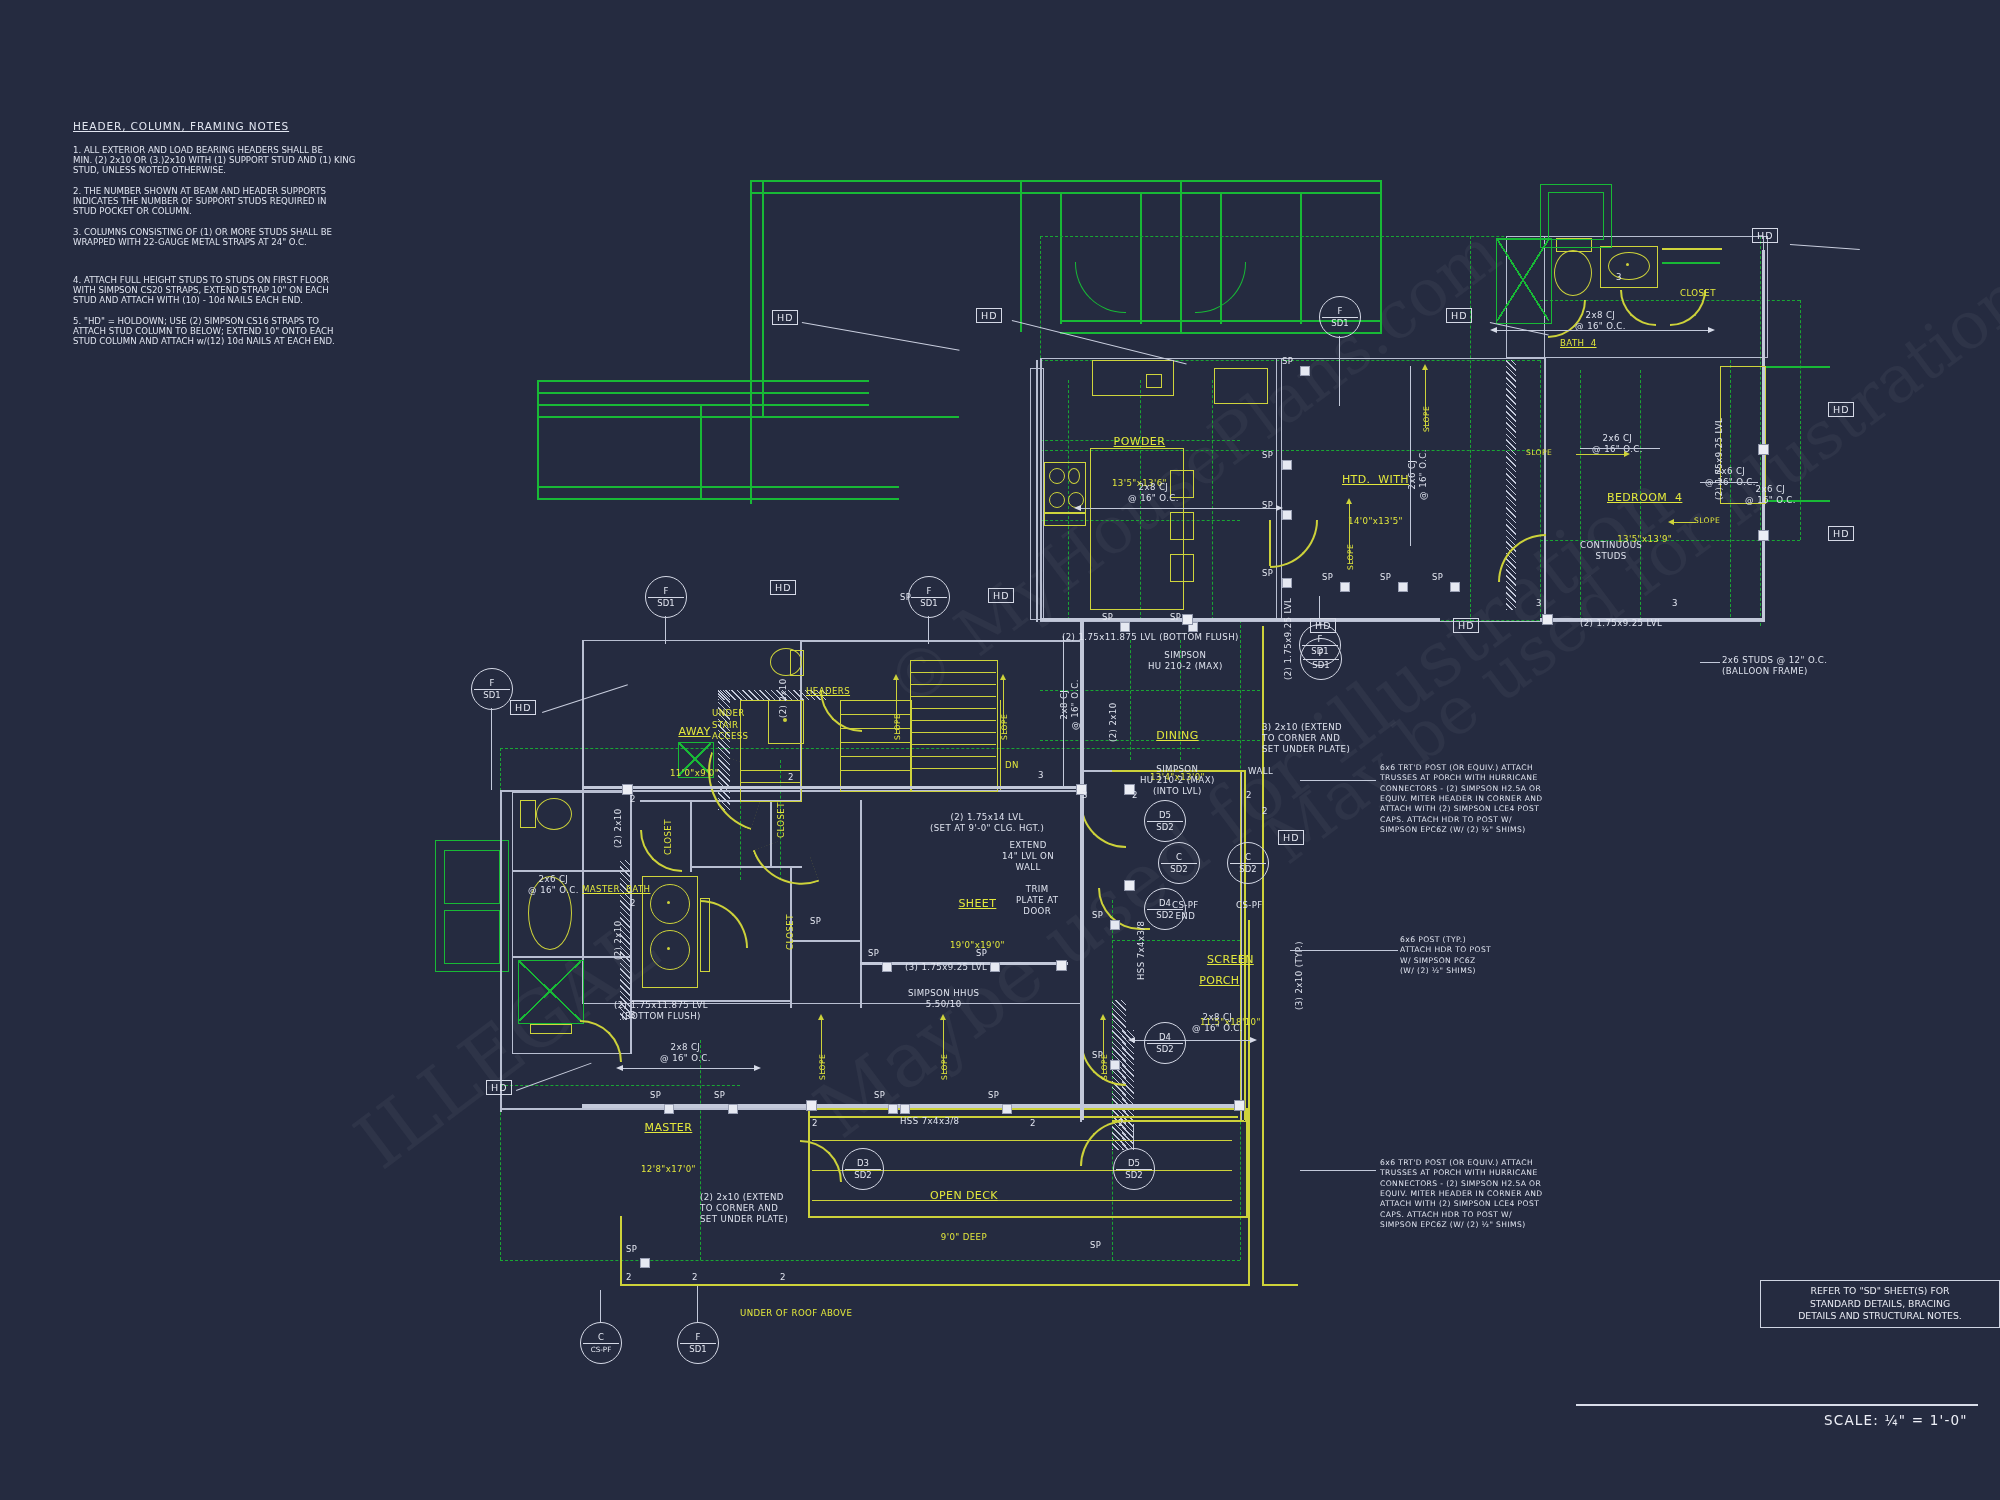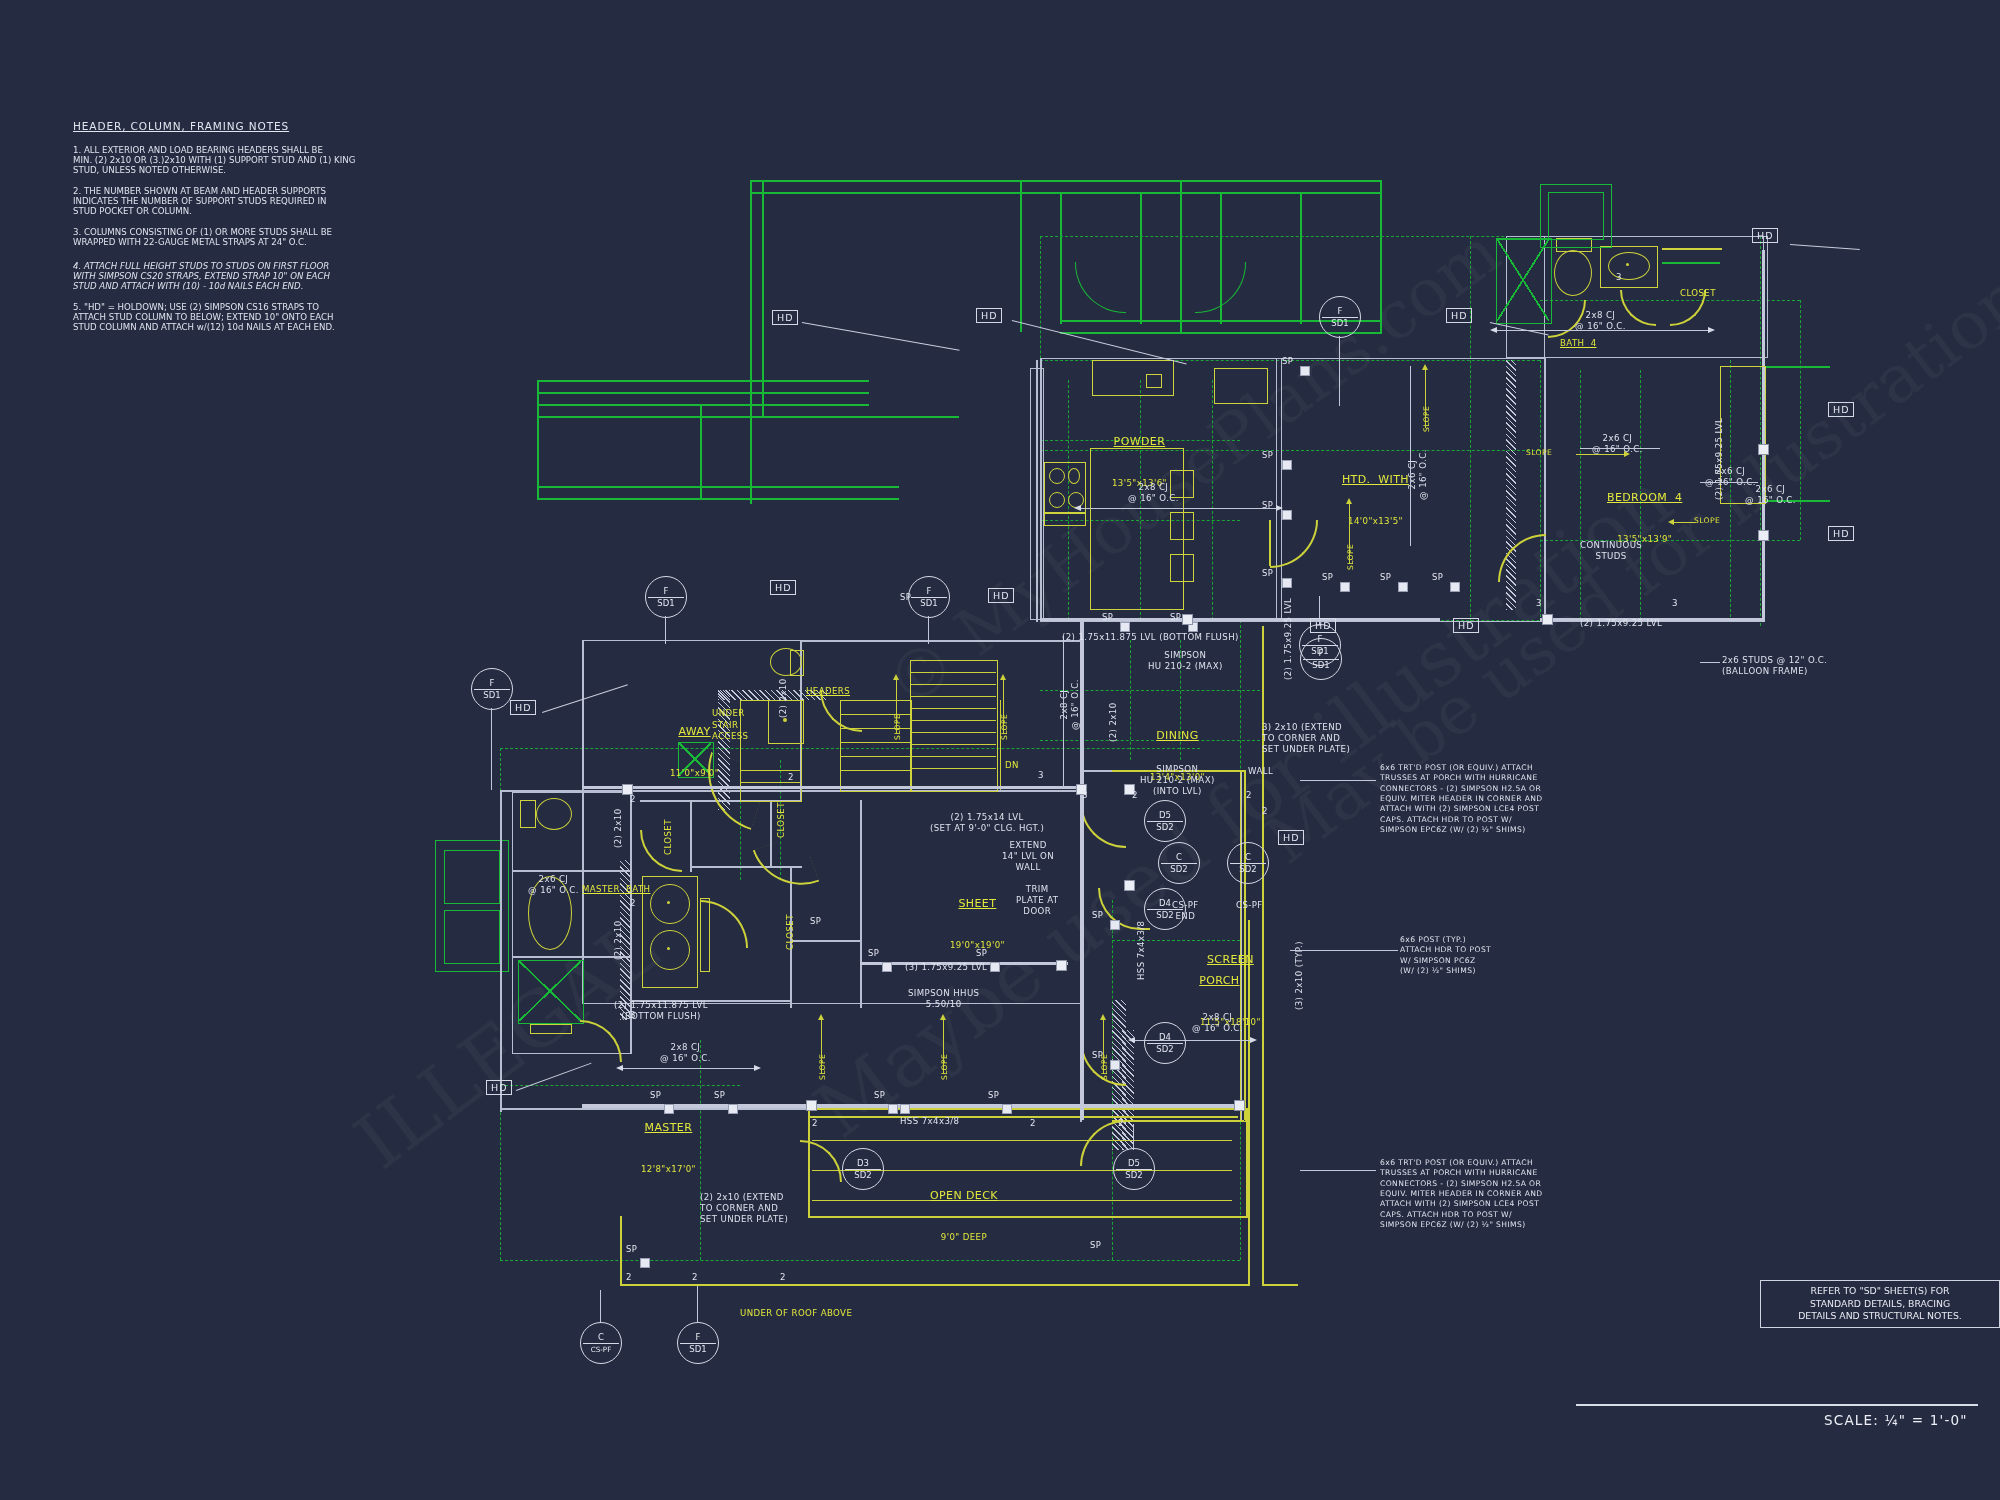--- a/index.html
+++ b/index.html
@@ -80,21 +80,21 @@
   <div class="abs" style="left:73px;top:120px;width:300px;">
     <div class="ul" style="font-size:10.5px;letter-spacing:.9px;color:#e2e6f1;">HEADER, COLUMN, FRAMING NOTES</div>
     <div class="xs w" style="margin-top:13px;white-space:pre-line;">1. ALL EXTERIOR AND LOAD BEARING HEADERS SHALL BE
 MIN. (2) 2x10 OR (3.)2x10 WITH (1) SUPPORT STUD AND (1) KING
 STUD, UNLESS NOTED OTHERWISE.</div>
     <div class="xs w" style="margin-top:11px;white-space:pre-line;">2. THE NUMBER SHOWN AT BEAM AND HEADER SUPPORTS
 INDICATES THE NUMBER OF SUPPORT STUDS REQUIRED IN
 STUD POCKET OR COLUMN.</div>
     <div class="xs w" style="margin-top:11px;white-space:pre-line;">3. COLUMNS CONSISTING OF (1) OR MORE STUDS SHALL BE
 WRAPPED WITH 22-GAUGE METAL STRAPS AT 24" O.C.</div>
-    <div class="xs w" style="margin-top:14px;white-space:pre-line;font-style:italic;">4. ATTACH FULL HEIGHT STUDS TO STUDS ON FIRST FLOOR
+    <div class="xs w" style="margin-top:28px;white-space:pre-line;">4. ATTACH FULL HEIGHT STUDS TO STUDS ON FIRST FLOOR
 WITH SIMPSON CS20 STRAPS, EXTEND STRAP 10" ON EACH
 STUD AND ATTACH WITH (10) - 10d NAILS EACH END.</div>
     <div class="xs w" style="margin-top:11px;white-space:pre-line;">5. "HD" = HOLDOWN; USE (2) SIMPSON CS16 STRAPS TO
 ATTACH STUD COLUMN TO BELOW; EXTEND 10" ONTO EACH
 STUD COLUMN AND ATTACH w/(12) 10d NAILS AT EACH END.</div>
   </div>
 
   <div class="wallg" style="left:537px;top:380px;width:330px;height:0;"></div>
   <div class="wallg" style="left:537px;top:392px;width:330px;height:0;"></div>
   <div class="wallg" style="left:537px;top:404px;width:330px;height:0;"></div>

